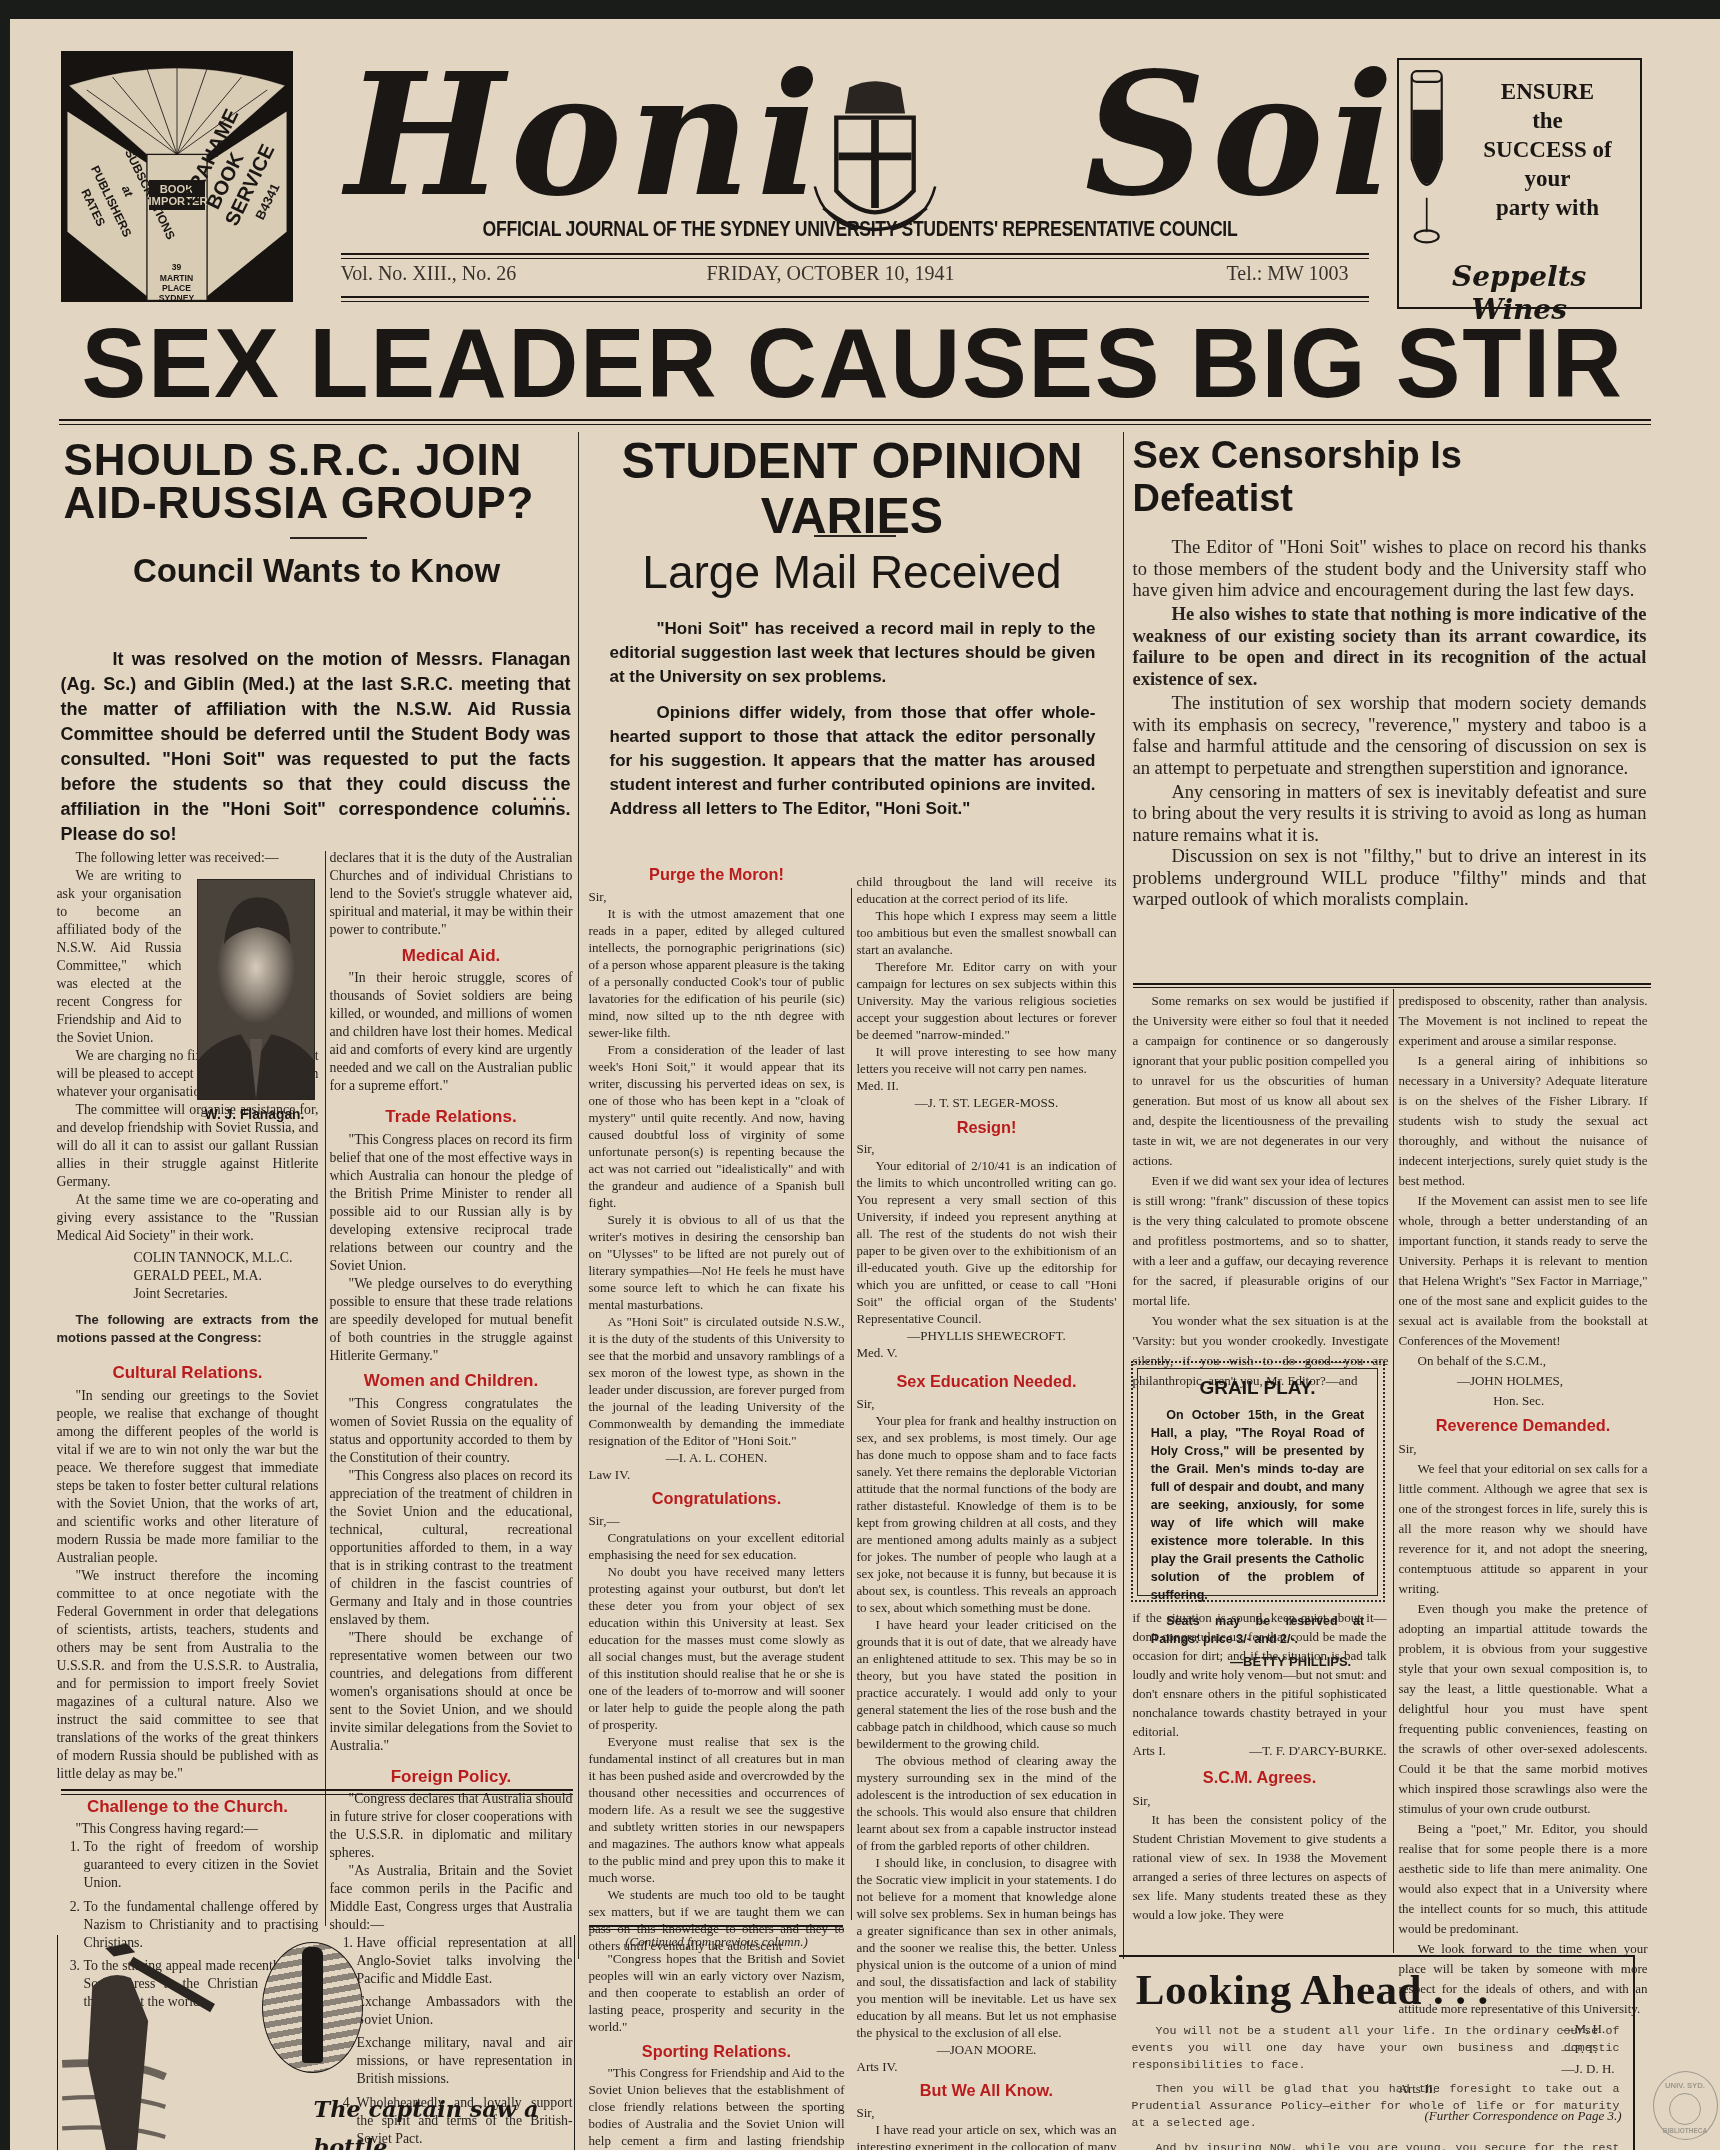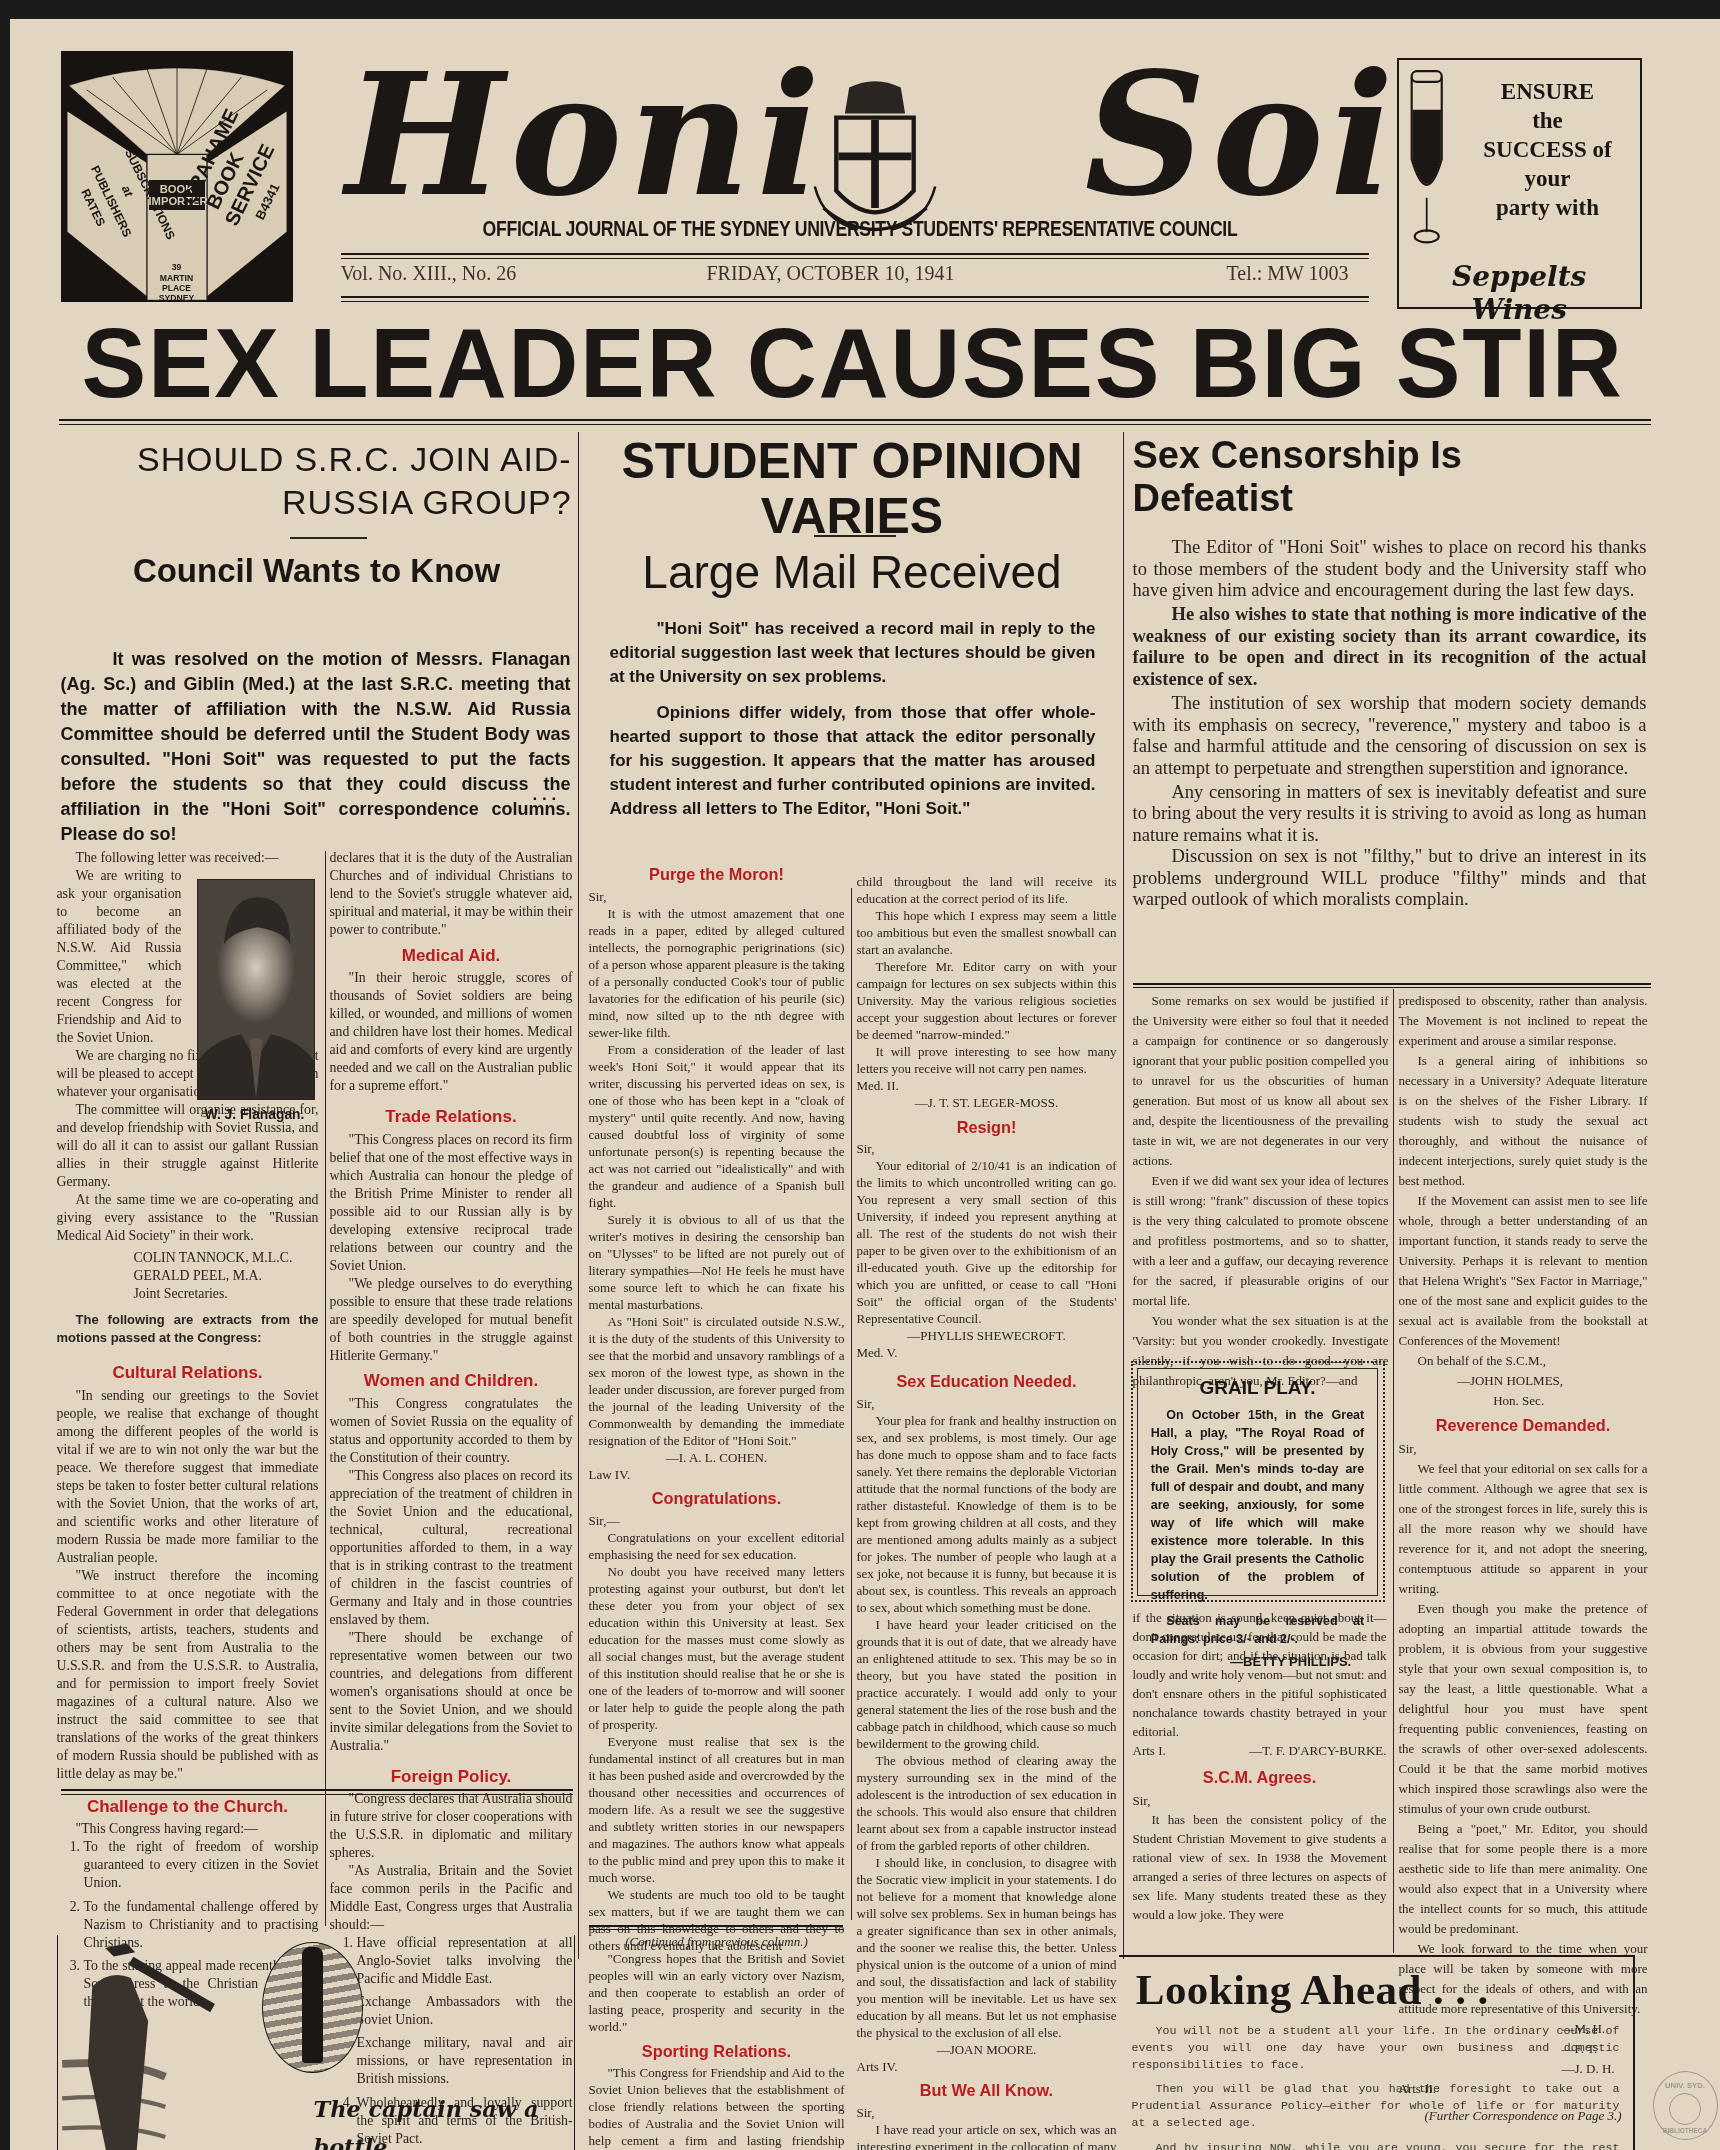--- a/index.html
+++ b/index.html
@@ -105,21 +105,21 @@
 
   <div class="abs sans" style="left:49px;top:292px;width:1587px;font-size:99px;font-weight:bold;line-height:103px;letter-spacing:1.7px;white-space:nowrap;text-align:center;transform:scaleX(0.98);">SEX LEADER CAUSES BIG STIR</div>
   <div class="abs rule2" style="left:49px;top:400px;width:1592px;"></div>
 
   <div class="vrule" style="left:568px;top:413px;height:1527px;"></div>
   <div class="vrule" style="left:1113px;top:413px;height:1527px;"></div>
   <div class="vrule" style="left:315px;top:832px;height:1075px;width:0.9px;"></div>
   <div class="vrule" style="left:841px;top:869px;height:1032px;width:0.9px;"></div>
   <div class="vrule" style="left:1383px;top:970px;height:964px;width:0.9px;"></div>
 
-  <div class="abs sans" style="left:54px;top:419px;width:508px;font-size:34px;font-weight:400;line-height:43px;text-align:right;letter-spacing:0.9px;">SHOULD S.R.C. JOIN AID-RUSSIA GROUP?</div>
+  <div class="abs sans" style="left:54px;top:419px;width:508px;font-size:44px;font-weight:700;line-height:43px;text-align:left;letter-spacing:0.9px;">SHOULD S.R.C. JOIN AID-RUSSIA GROUP?</div>
   <div class="hrule" style="left:280px;top:518px;width:77px;"></div>
   <div class="abs sans" style="left:120px;top:533px;width:374px;font-size:33px;font-weight:900;line-height:37px;text-align:center;">Council Wants to Know</div>
   <div class="abs sans" style="left:51px;top:628px;width:510px;font-size:18px;font-weight:bold;line-height:25px;text-align:justify;text-indent:52px;">
     <span>It was resolved on the motion of Messrs. Flanagan (Ag. Sc.) and Giblin (Med.) at the last S.R.C. meeting that the matter of affiliation with the N.S.W. Aid Russia Committee should be deferred until the Student Body was consulted. "Honi Soit" was requested to put the facts before the students so that they could discuss the affiliation in the "Honi Soit" correspondence columns. Please do so!</span>
   </div>
   <div class="abs sans" style="left:523px;top:766px;font-size:17px;font-weight:bold;">. . .</div>
 
   <div class="abs body-text" style="left:47px;top:830px;width:262px;">
     <p>The following letter was received:—</p>
     <p style="margin-right:0;width:125px;">We are writing to ask your organisation to become an affiliated body of the N.S.W. Aid Russia Committee," which was elected at the recent Congress for Friendship and Aid to the Soviet Union.</p>

